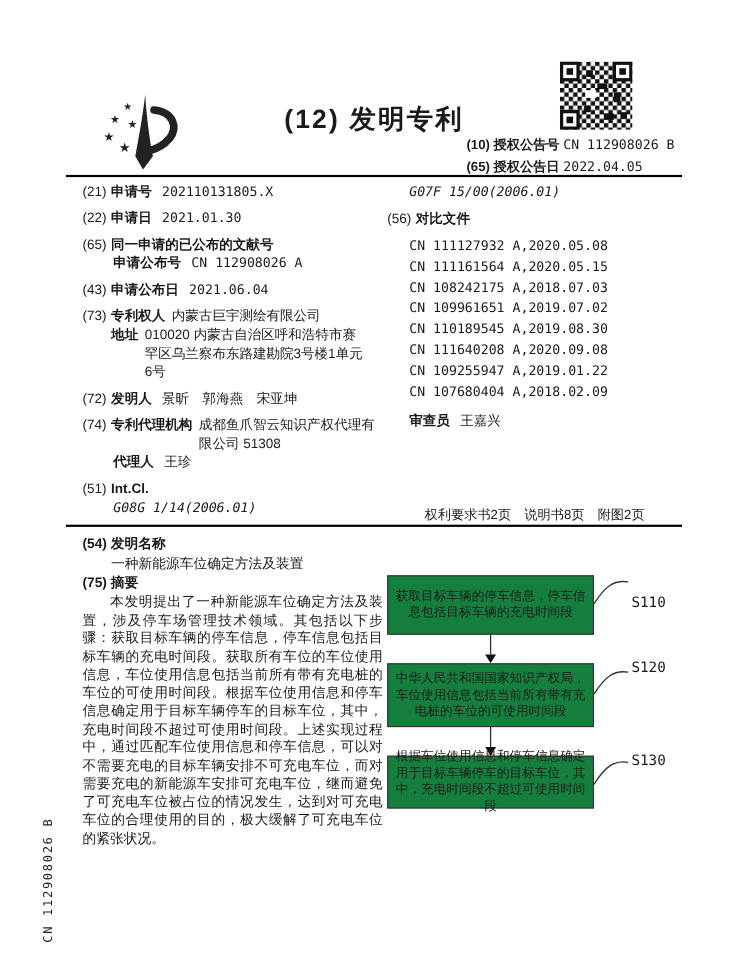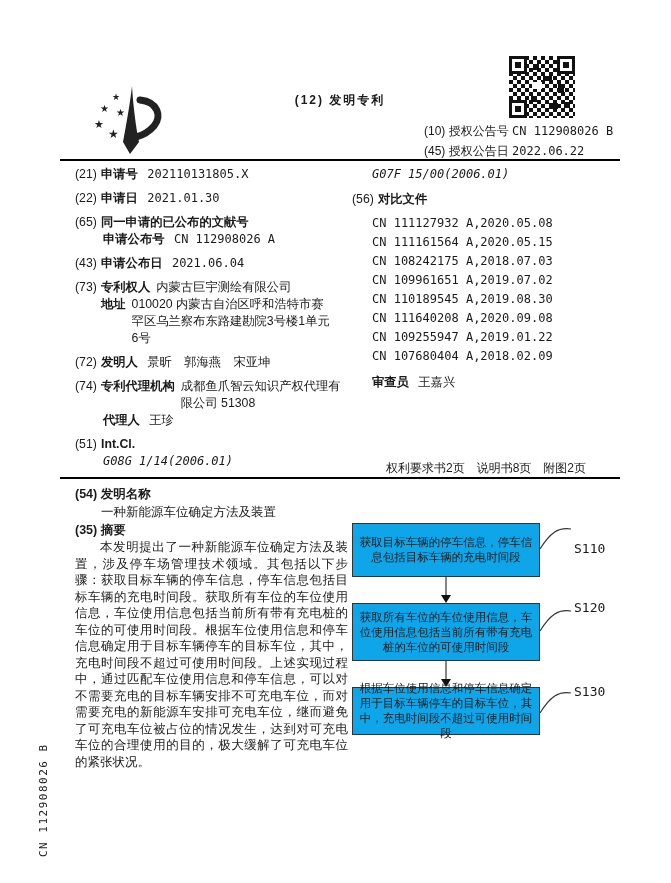--- a/index.html
+++ b/index.html
@@ -6,23 +6,23 @@
   .page{
     position:relative;width:671px;height:883px;margin:0 auto;
     background:#ffffff;color:#1a1a1a;
     font-family:"Liberation Sans",sans-serif;
     overflow:hidden;
   }
   .abs{position:absolute;}
 
   
   .office-line{left:75px;top:46px;font-size:14.5px;font-weight:bold;letter-spacing:1px;}
-  .doc-kind{left:100px;top:92px;width:480px;text-align:center;font-size:12px;font-weight:bold;letter-spacing:2px;}
+  .doc-kind{left:100px;top:92px;width:480px;text-align:center;font-size:24px;font-weight:bold;letter-spacing:2px;}
   .grant-line{left:424px;font-size:12px;white-space:nowrap;}
-  .grant-line .lbl{font-weight:normal;margin-top:29px;}
+  .grant-line .lbl{font-weight:bold;margin-top:29px;}
   .grant-line .val{font-family:"DejaVu Sans Mono",monospace;font-size:12px;}
   .rule{left:60px;width:560px;height:2px;background:#000;}
 
   
   .col{font-size:12.3px;line-height:17px;}
   .col-left{left:75px;top:166px;width:274px;}
   .col-right{left:352px;top:166px;width:270px;}
   .entry{position:relative;padding-left:26px;margin-bottom:7px;}
   .entry .num{position:absolute;left:0;top:0;}
   .elabel{font-weight:bold;margin-right:6px;}
@@ -41,21 +41,21 @@
   .name-value{left:101px;top:504px;font-size:12.5px;}
   .abstract-label{left:75px;top:522px;font-size:12.5px;font-weight:bold;}
   .abstract-text{
     left:75px;top:539px;width:273px;
     font-size:12.5px;line-height:16.5px;text-align:justify;text-indent:2em;
   }
 
   
   .fbox{
     position:absolute;left:352px;width:188px;box-sizing:border-box;
-    border:1.5px solid #333;background:#0ea5e9;
+    border:1.5px solid #333;background:#15803d;
     display:flex;align-items:center;justify-content:center;
     text-align:center;font-size:11.5px;line-height:15px;padding:2px 5px;
   }
   .fbox1{top:523px;height:54px;}
   .fbox2{top:603px;height:58px;}
   .fbox3{top:687px;height:48px;}
   .slabel{position:absolute;left:574px;font-family:"DejaVu Sans Mono",monospace;font-size:13px;}
   .slabel1{top:517px;margin-top:24px;}
   .slabel2{top:600px;}
   .slabel3{top:684px;}
@@ -116,22 +116,22 @@
     <rect x="0" y="44" width="18" height="18" fill="#111"></rect>
       <rect x="3" y="47" width="12" height="12" fill="#fff"></rect>
       <rect x="6" y="50" width="6" height="6" fill="#111"></rect>
   </svg>
 
   <div class="abs grant-line" style="top:123px;">
     <span class="lbl">(10) 授权公告号</span>
     <span class="val">CN 112908026 B</span>
   </div>
   <div class="abs grant-line" style="top:143px;">
-    <span class="lbl">(45) 授权公告日</span>
-    <span class="val">2022.06.22</span>
+    <span class="lbl">(65) 授权公告日</span>
+    <span class="val">2022.04.05</span>
   </div>
 
   <div class="abs rule" style="top:159px;"></div>
 
   <div class="abs col col-left">
 
     <div class="entry">
       <span class="num">(21)</span>
       <span class="elabel">申请号</span>
       <span class="mono-val">202110131805.X</span>
@@ -224,28 +224,28 @@
     </div>
 
   </div>
 
   <div class="abs pages-line">权利要求书2页　说明书8页　附图2页</div>
 
   <div class="abs rule" style="top:477px;"></div>
 
   <div class="abs name-label">(54) 发明名称</div>
   <div class="abs name-value">一种新能源车位确定方法及装置</div>
-  <div class="abs abstract-label">(35) 摘要</div>
+  <div class="abs abstract-label">(75) 摘要</div>
   <div class="abs abstract-text">本发明提出了一种新能源车位确定方法及装置，涉及停车场管理技术领域。其包括以下步骤：获取目标车辆的停车信息，停车信息包括目标车辆的充电时间段。获取所有车位的车位使用信息，车位使用信息包括当前所有带有充电桩的车位的可使用时间段。根据车位使用信息和停车信息确定用于目标车辆停车的目标车位，其中，充电时间段不超过可使用时间段。上述实现过程中，通过匹配车位使用信息和停车信息，可以对不需要充电的目标车辆安排不可充电车位，而对需要充电的新能源车安排可充电车位，继而避免了可充电车位被占位的情况发生，达到对可充电车位的合理使用的目的，极大缓解了可充电车位的紧张状况。</div>
 
   <div class="fbox fbox1">
     <span>获取目标车辆的停车信息，停车信息包括目标车辆的充电时间段</span>
   </div>
   <div class="fbox fbox2">
-    <span>获取所有车位的车位使用信息，车位使用信息包括当前所有带有充电桩的车位的可使用时间段</span>
+    <span>中华人民共和国国家知识产权局，车位使用信息包括当前所有带有充电桩的车位的可使用时间段</span>
   </div>
   <div class="fbox fbox3">
     <span>根据车位使用信息和停车信息确定用于目标车辆停车的目标车位，其中，充电时间段不超过可使用时间段</span>
   </div>
   <div class="slabel slabel1">S110</div>
   <div class="slabel slabel2">S120</div>
   <div class="slabel slabel3">S130</div>
 
   <svg class="flow-svg" width="300" height="250" viewBox="0 0 300 250" aria-hidden="true">
     <line x1="106" y1="62" x2="106" y2="80" stroke="#333" stroke-width="1.2"></line>

